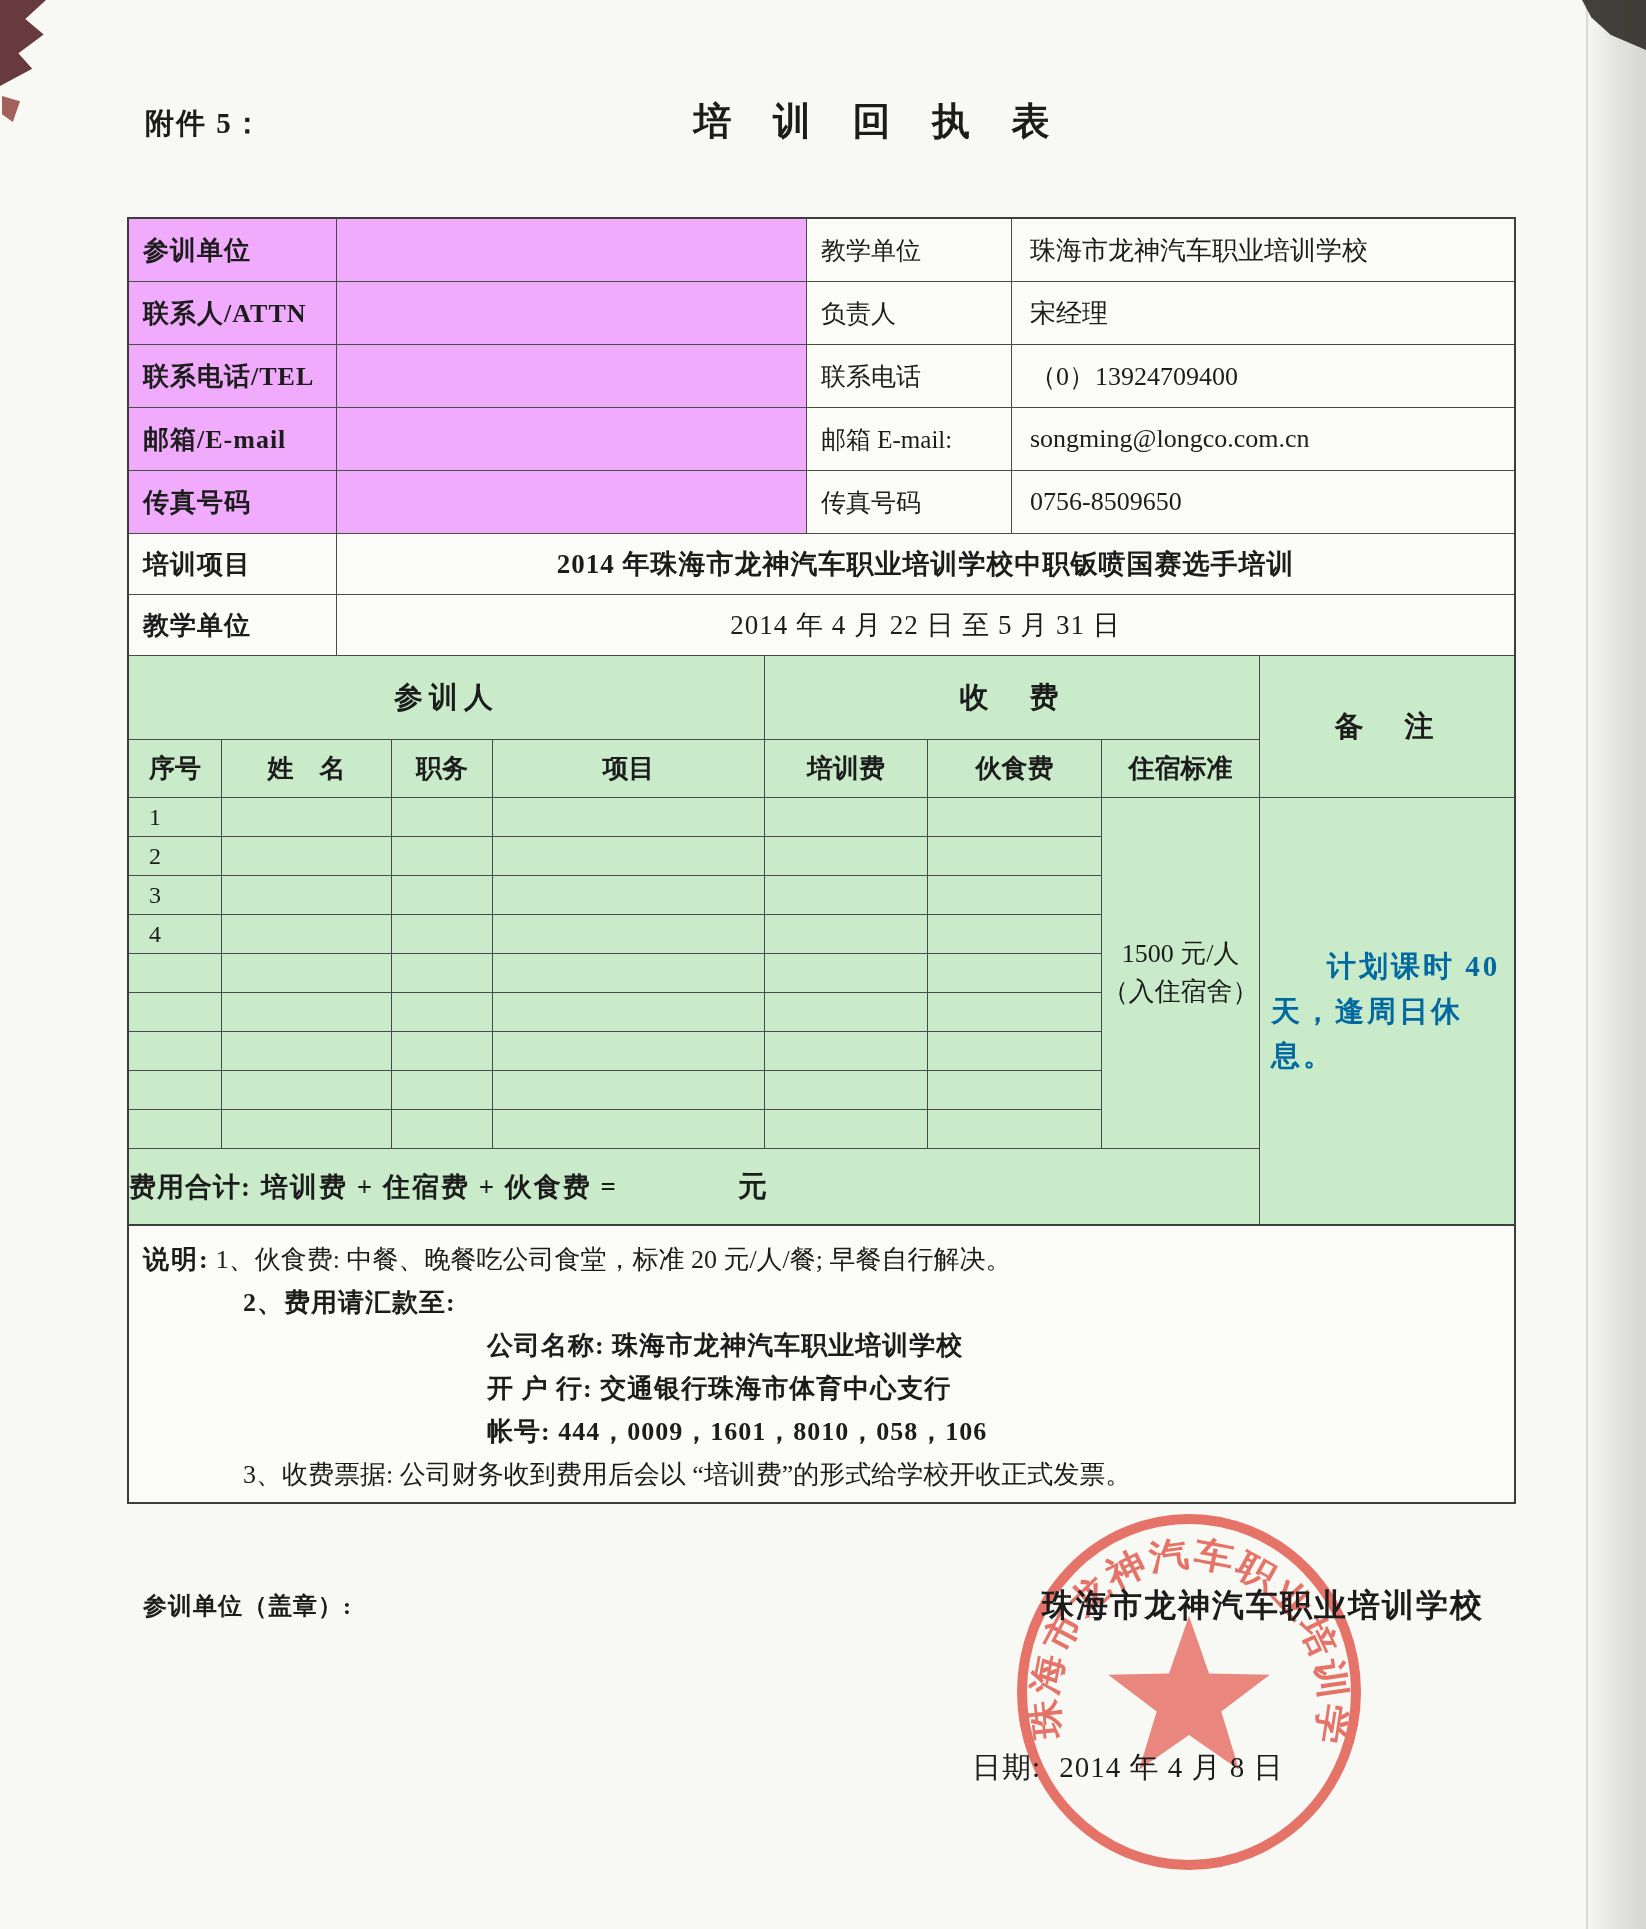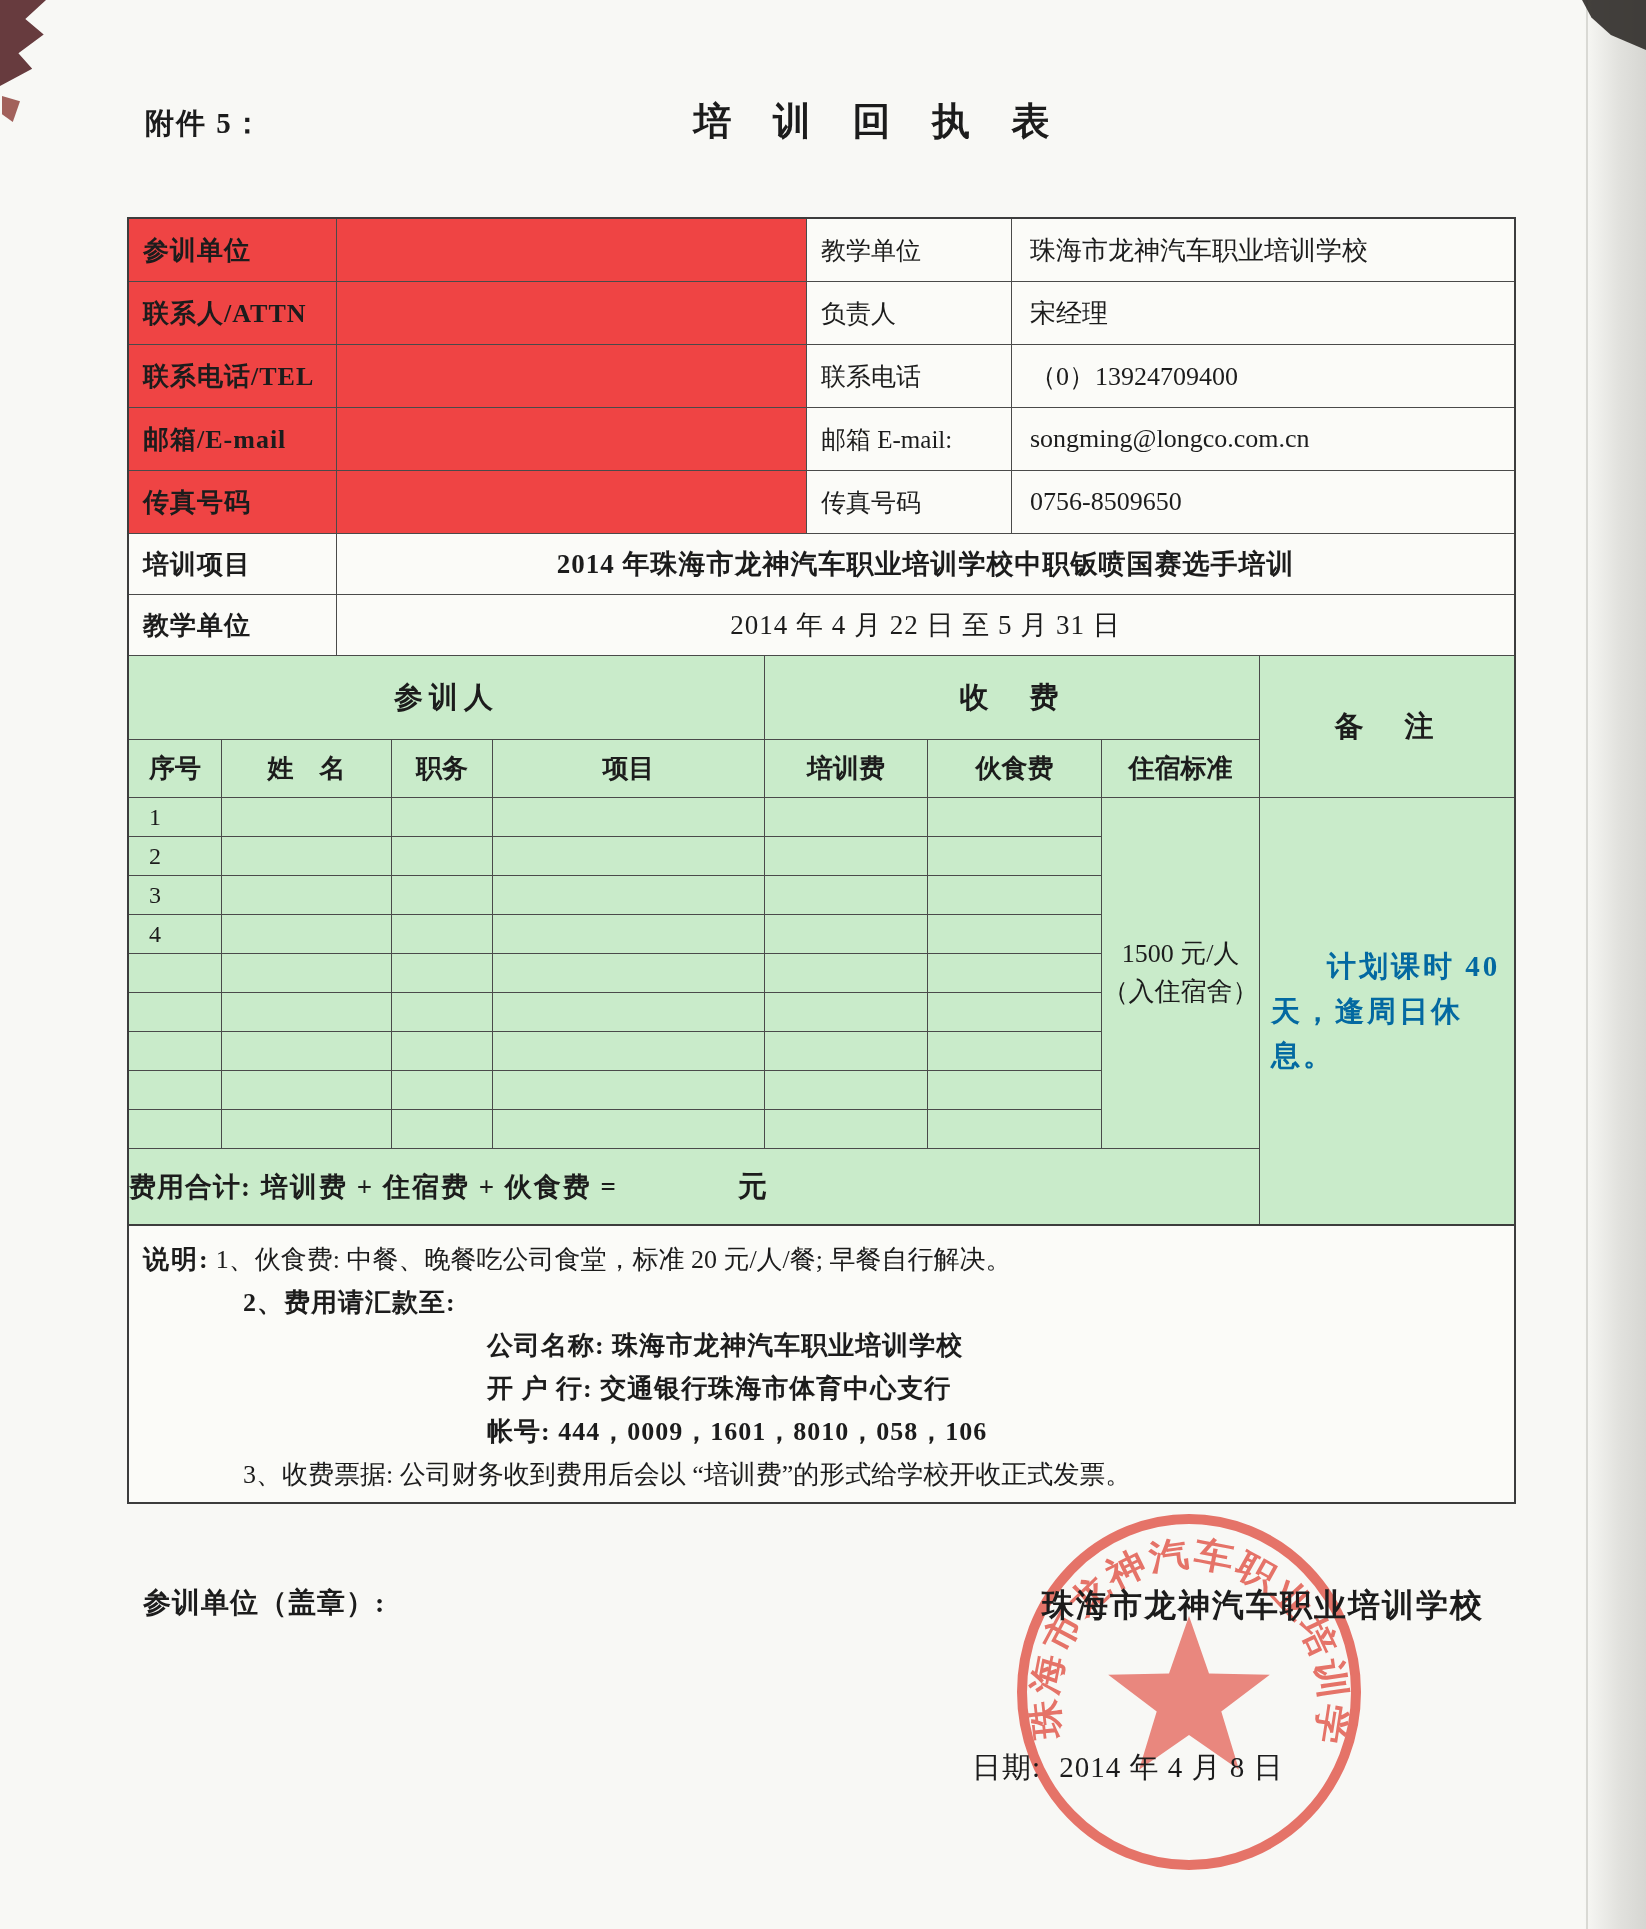--- a/index.html
+++ b/index.html
@@ -25,21 +25,21 @@
     font-size:38px;font-weight:bold;letter-spacing:16px;text-indent:120px;}
 
   .doc-table{position:absolute;left:127px;top:217px;width:1385px;
     border:2px solid #3d3d3d;background:#fbfbf8;box-sizing:content-box;}
 
   
   .contact{display:grid;grid-template-columns:208px 470px 205px 502px;}
   .cc{height:63px;border-right:1px solid #4a4a4a;border-bottom:1px solid #4a4a4a;
       display:flex;align-items:center;padding-left:14px;box-sizing:border-box;font-size:26px;}
   .cc.last{border-right:none;}
-  .cc.yellow{background:#ef4444;}
+  .cc.yellow{background:#f0abfc;}
   .cc.lbl{font-weight:bold;letter-spacing:1px;}
   .cc.rlbl{font-size:25px;}
   .cc.rval{font-size:26px;padding-left:18px;}
 
   .wide-row{display:grid;grid-template-columns:208px 1177px;}
   .wr-label{height:61px;border-right:1px solid #4a4a4a;border-bottom:1px solid #4a4a4a;
       display:flex;align-items:center;padding-left:14px;box-sizing:border-box;
       font-size:26px;font-weight:bold;letter-spacing:1px;}
   .wr-value{height:61px;border-bottom:1px solid #4a4a4a;display:flex;align-items:center;
       justify-content:center;box-sizing:border-box;font-size:27px;letter-spacing:1px;}
@@ -70,21 +70,21 @@
       box-sizing:border-box;padding:12px 0 12px 14px;font-size:26px;}
   .note-line{height:43px;display:flex;align-items:center;}
   .note-label{font-weight:bold;letter-spacing:2px;}
   .note-item1{margin-left:6px;}
   .note-item2{margin-left:100px;font-weight:bold;letter-spacing:1px;}
   .note-indent{margin-left:344px;font-weight:bold;letter-spacing:1px;}
   .note-item3{margin-left:100px;}
 
   
   .footer{position:absolute;left:127px;top:1500px;width:1385px;height:425px;}
-  .seal-label{position:absolute;left:16px;top:84px;font-size:28px;font-weight:bold;letter-spacing:1px;}
+  .seal-label{position:absolute;left:16px;top:90px;font-size:24px;font-weight:bold;letter-spacing:1px;}
   .school-name{position:absolute;right:28px;top:84px;font-size:32px;font-weight:bold;
       letter-spacing:2px;z-index:2;}
   .date-left{position:absolute;left:16px;top:250px;font-size:28px;font-weight:bold;letter-spacing:2px;}
   .date-left .blank{margin-left:54px;letter-spacing:4px;}
   .date-right{position:absolute;left:845px;top:248px;font-size:29px;z-index:2;letter-spacing:1px;}
   .date-right .v{margin-left:10px;}
   .stamp{position:absolute;left:872px;top:6px;width:380px;height:372px;z-index:1;opacity:.82;}
 </style>
 </head>
 <body>

